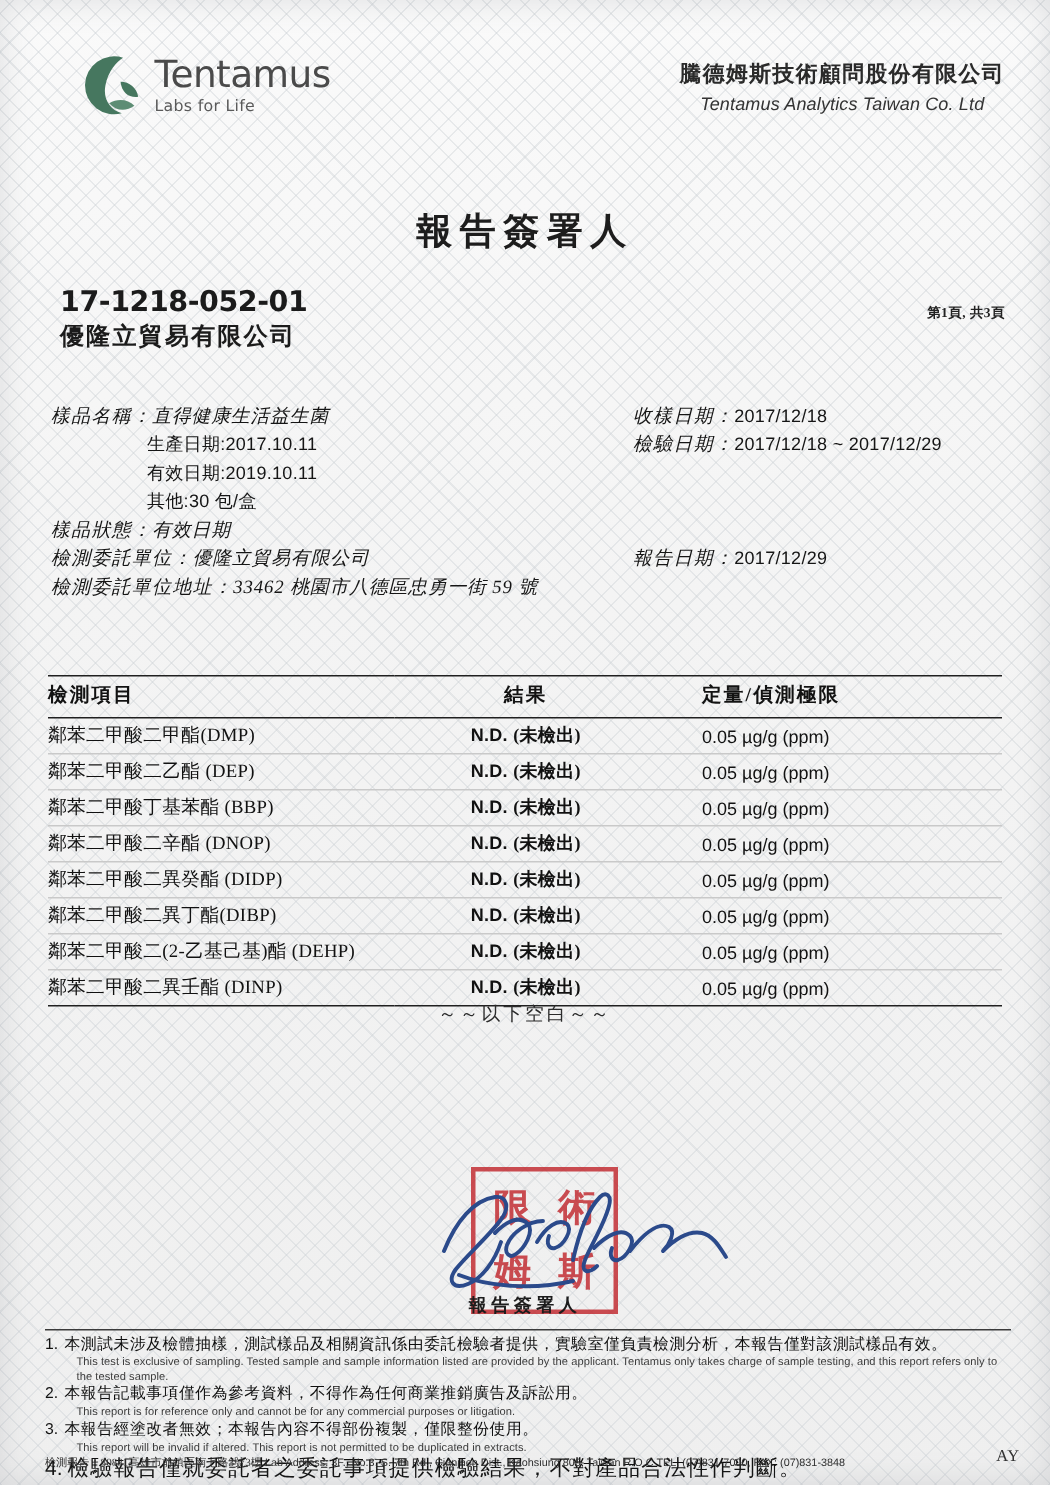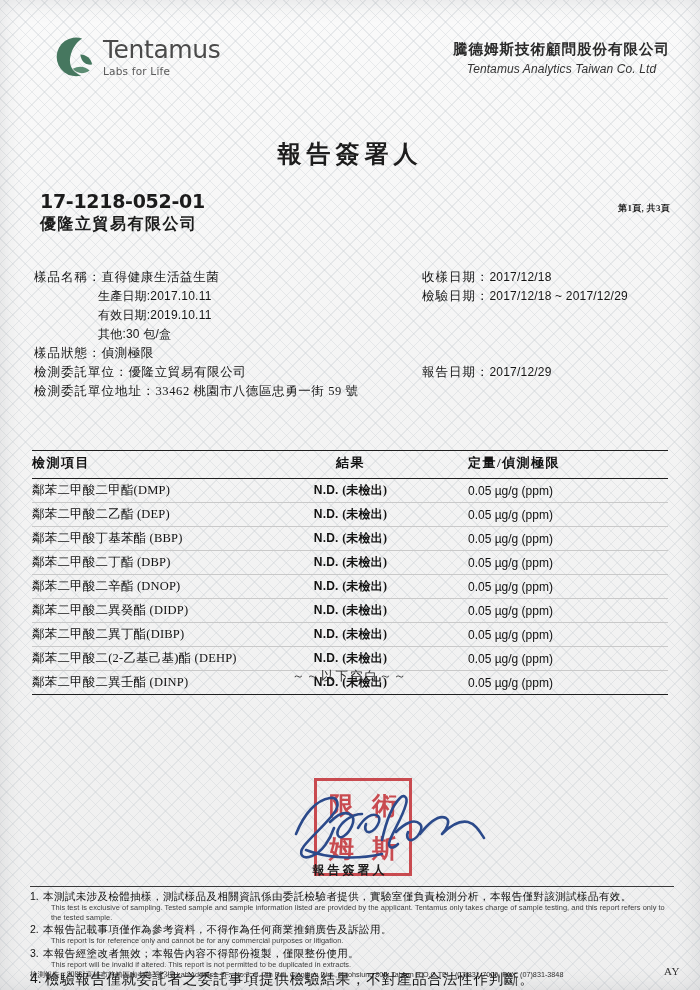--- a/index.html
+++ b/index.html
@@ -133,21 +133,21 @@
     font-size: 12.5px;
     color: #151515;
     line-height: 19px;
   }
   .info-left { position: absolute; left: 16px; top: 0; width: 390px; }
   .info-right { position: absolute; left: 404px; top: 0; width: 258px; }
   .irow { white-space: nowrap; letter-spacing: 0.2px; }
   .irow .lbl { letter-spacing: 1px; }
   .irow .val { font-family: "Liberation Sans", sans-serif; font-size: 12px; }
   .irow.indent { padding-left: 64px; }
-  .cjk { letter-spacing: 0.6px; }
+  .cjk { letter-spacing: 0.6px; font-style: italic; }
 
   
   .tbl {
     position: absolute;
     left: 14px; top: 440px;
     width: 636px;
   }
   .tbl table { border-collapse: collapse; width: 100%; }
   .tbl th {
     font-size: 13px;
@@ -325,21 +325,21 @@
         <div class="irow indent">
           <span class="val">生產日期:2017.10.11</span>
         </div>
         <div class="irow indent">
           <span class="val">有效日期:2019.10.11</span>
         </div>
         <div class="irow indent">
           <span class="val">其他:30 包/盒</span>
         </div>
         <div class="irow">
-          <span class="lbl cjk">樣品狀態：</span><span class="cjk">偵測極限</span>
+          <span class="lbl cjk">樣品狀態：</span><span class="cjk">有效日期</span>
         </div>
         <div class="irow">
           <span class="lbl cjk">檢測委託單位：</span><span class="cjk">優隆立貿易有限公司</span>
         </div>
         <div class="irow">
           <span class="lbl cjk">檢測委託單位地址：</span><span class="cjk">33462 桃園市八德區忠勇一街 59 號</span>
         </div>
       </div>
 
       <div class="info-right">
@@ -371,25 +371,20 @@
               <td class="c2"><span>N.D.</span> <span class="nd-cn">(未檢出)</span></td>
               <td class="c3">0.05 µg/g (ppm)</td>
             </tr>
             <tr>
               <td class="c1">鄰苯二甲酸二乙酯 (DEP)</td>
               <td class="c2"><span>N.D.</span> <span class="nd-cn">(未檢出)</span></td>
               <td class="c3">0.05 µg/g (ppm)</td>
             </tr>
             <tr>
               <td class="c1">鄰苯二甲酸丁基苯酯 (BBP)</td>
-              <td class="c2"><span>N.D.</span> <span class="nd-cn">(未檢出)</span></td>
-              <td class="c3">0.05 µg/g (ppm)</td>
-            </tr>
-            <tr>
-              <td class="c1">鄰苯二甲酸二丁酯 (DBP)</td>
               <td class="c2"><span>N.D.</span> <span class="nd-cn">(未檢出)</span></td>
               <td class="c3">0.05 µg/g (ppm)</td>
             </tr>
             <tr>
               <td class="c1">鄰苯二甲酸二辛酯 (DNOP)</td>
               <td class="c2"><span>N.D.</span> <span class="nd-cn">(未檢出)</span></td>
               <td class="c3">0.05 µg/g (ppm)</td>
             </tr>
             <tr>
               <td class="c1">鄰苯二甲酸二異癸酯 (DIDP)</td>

